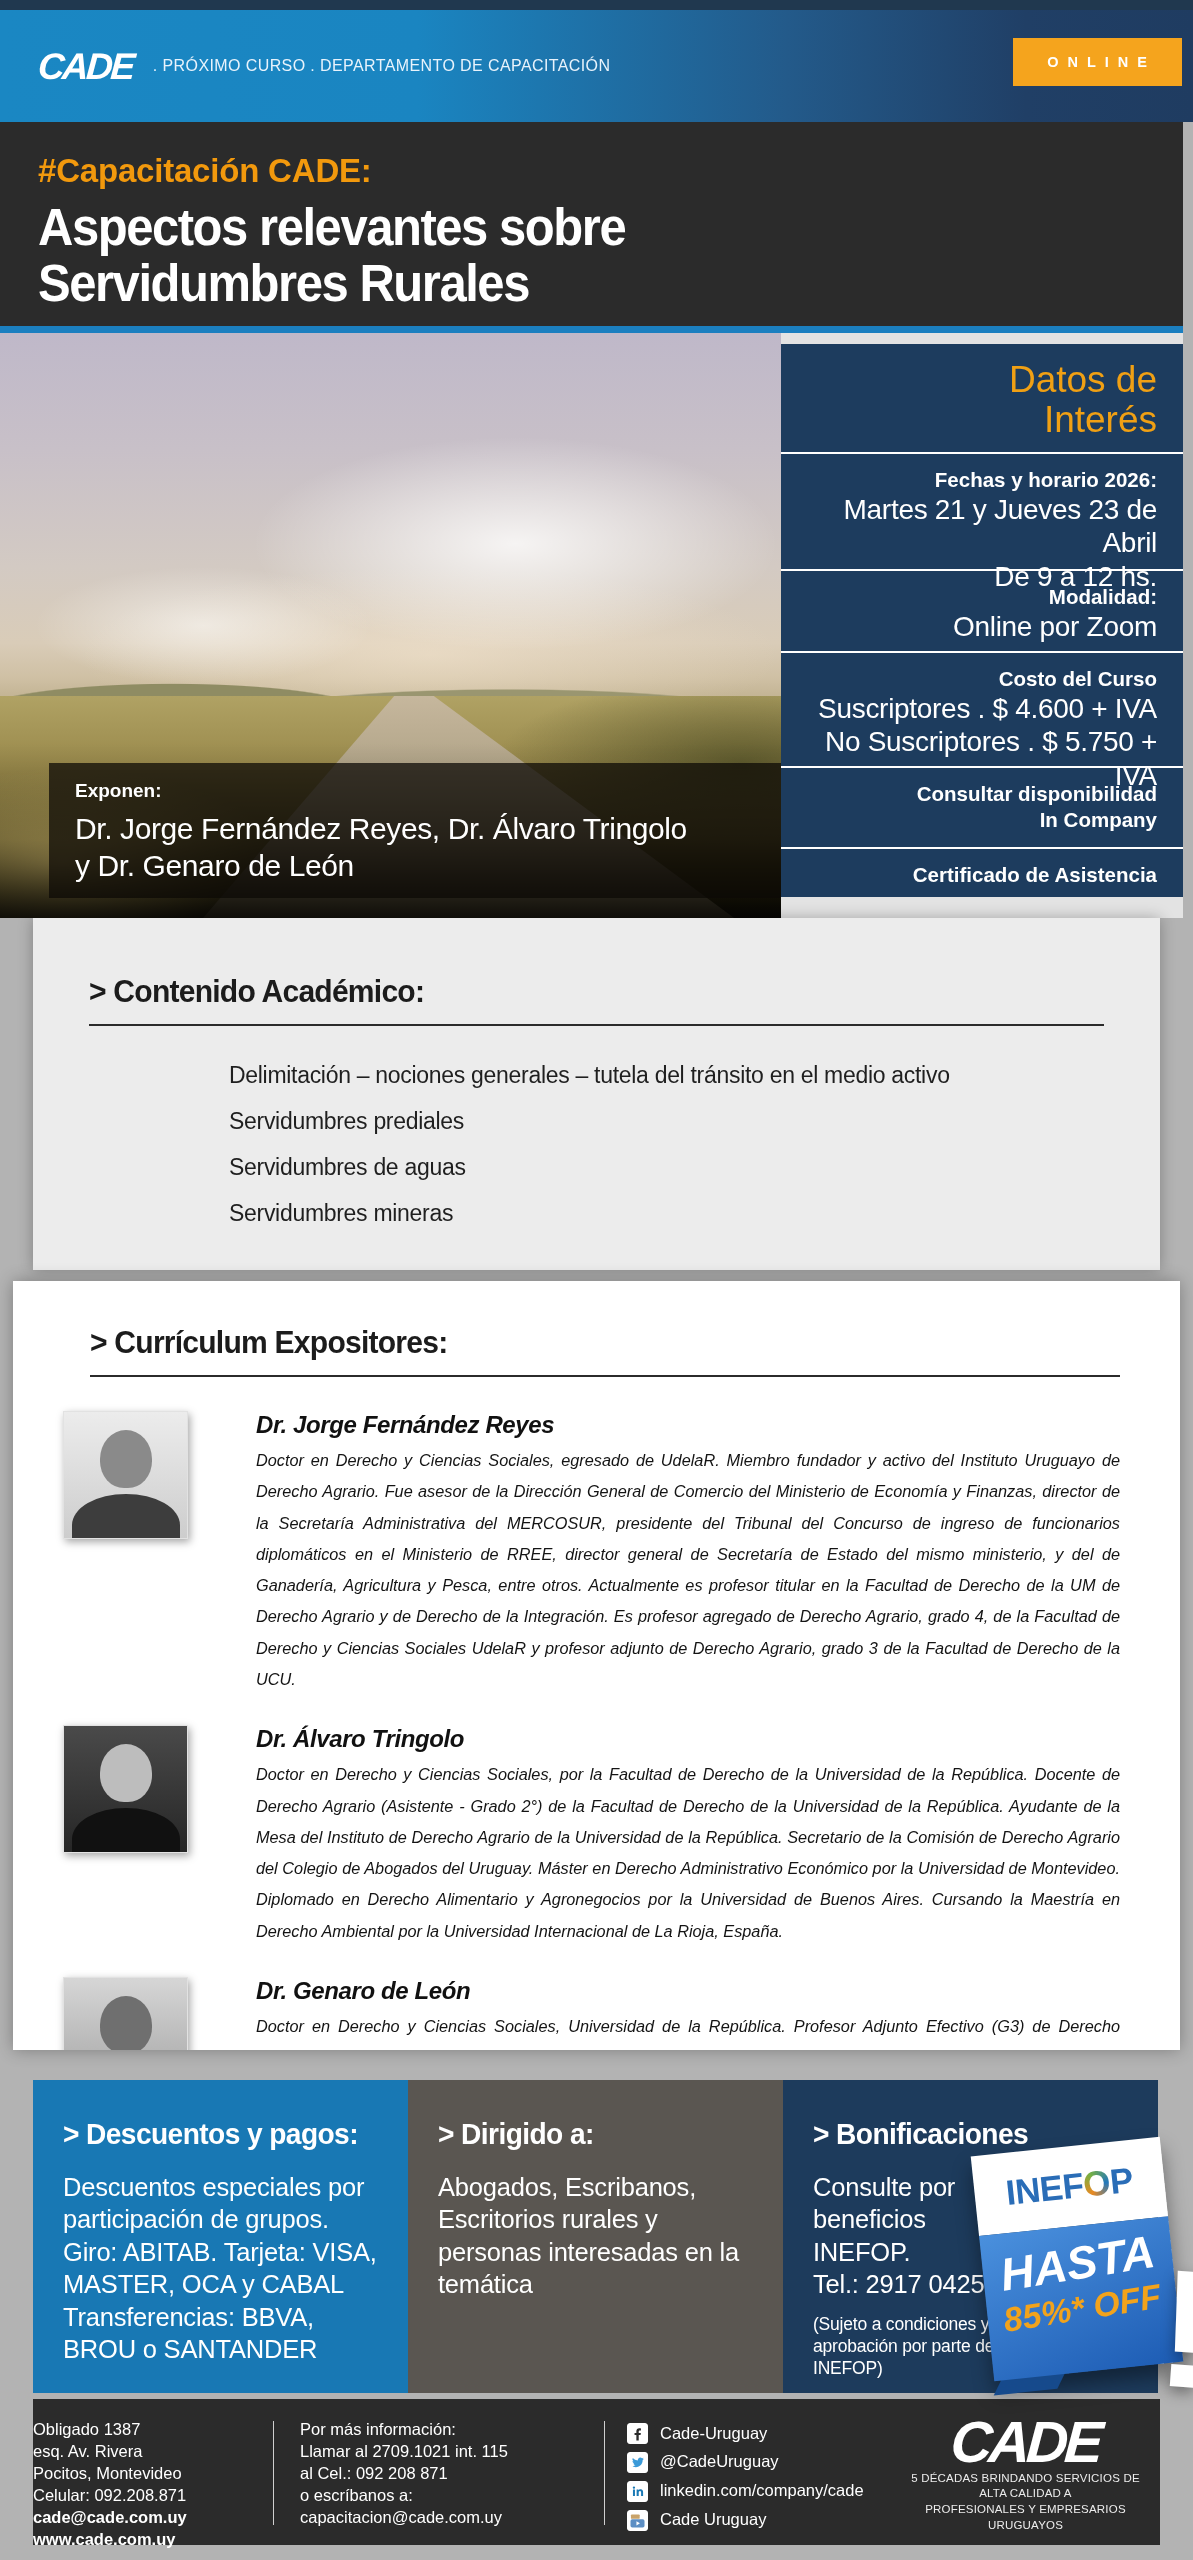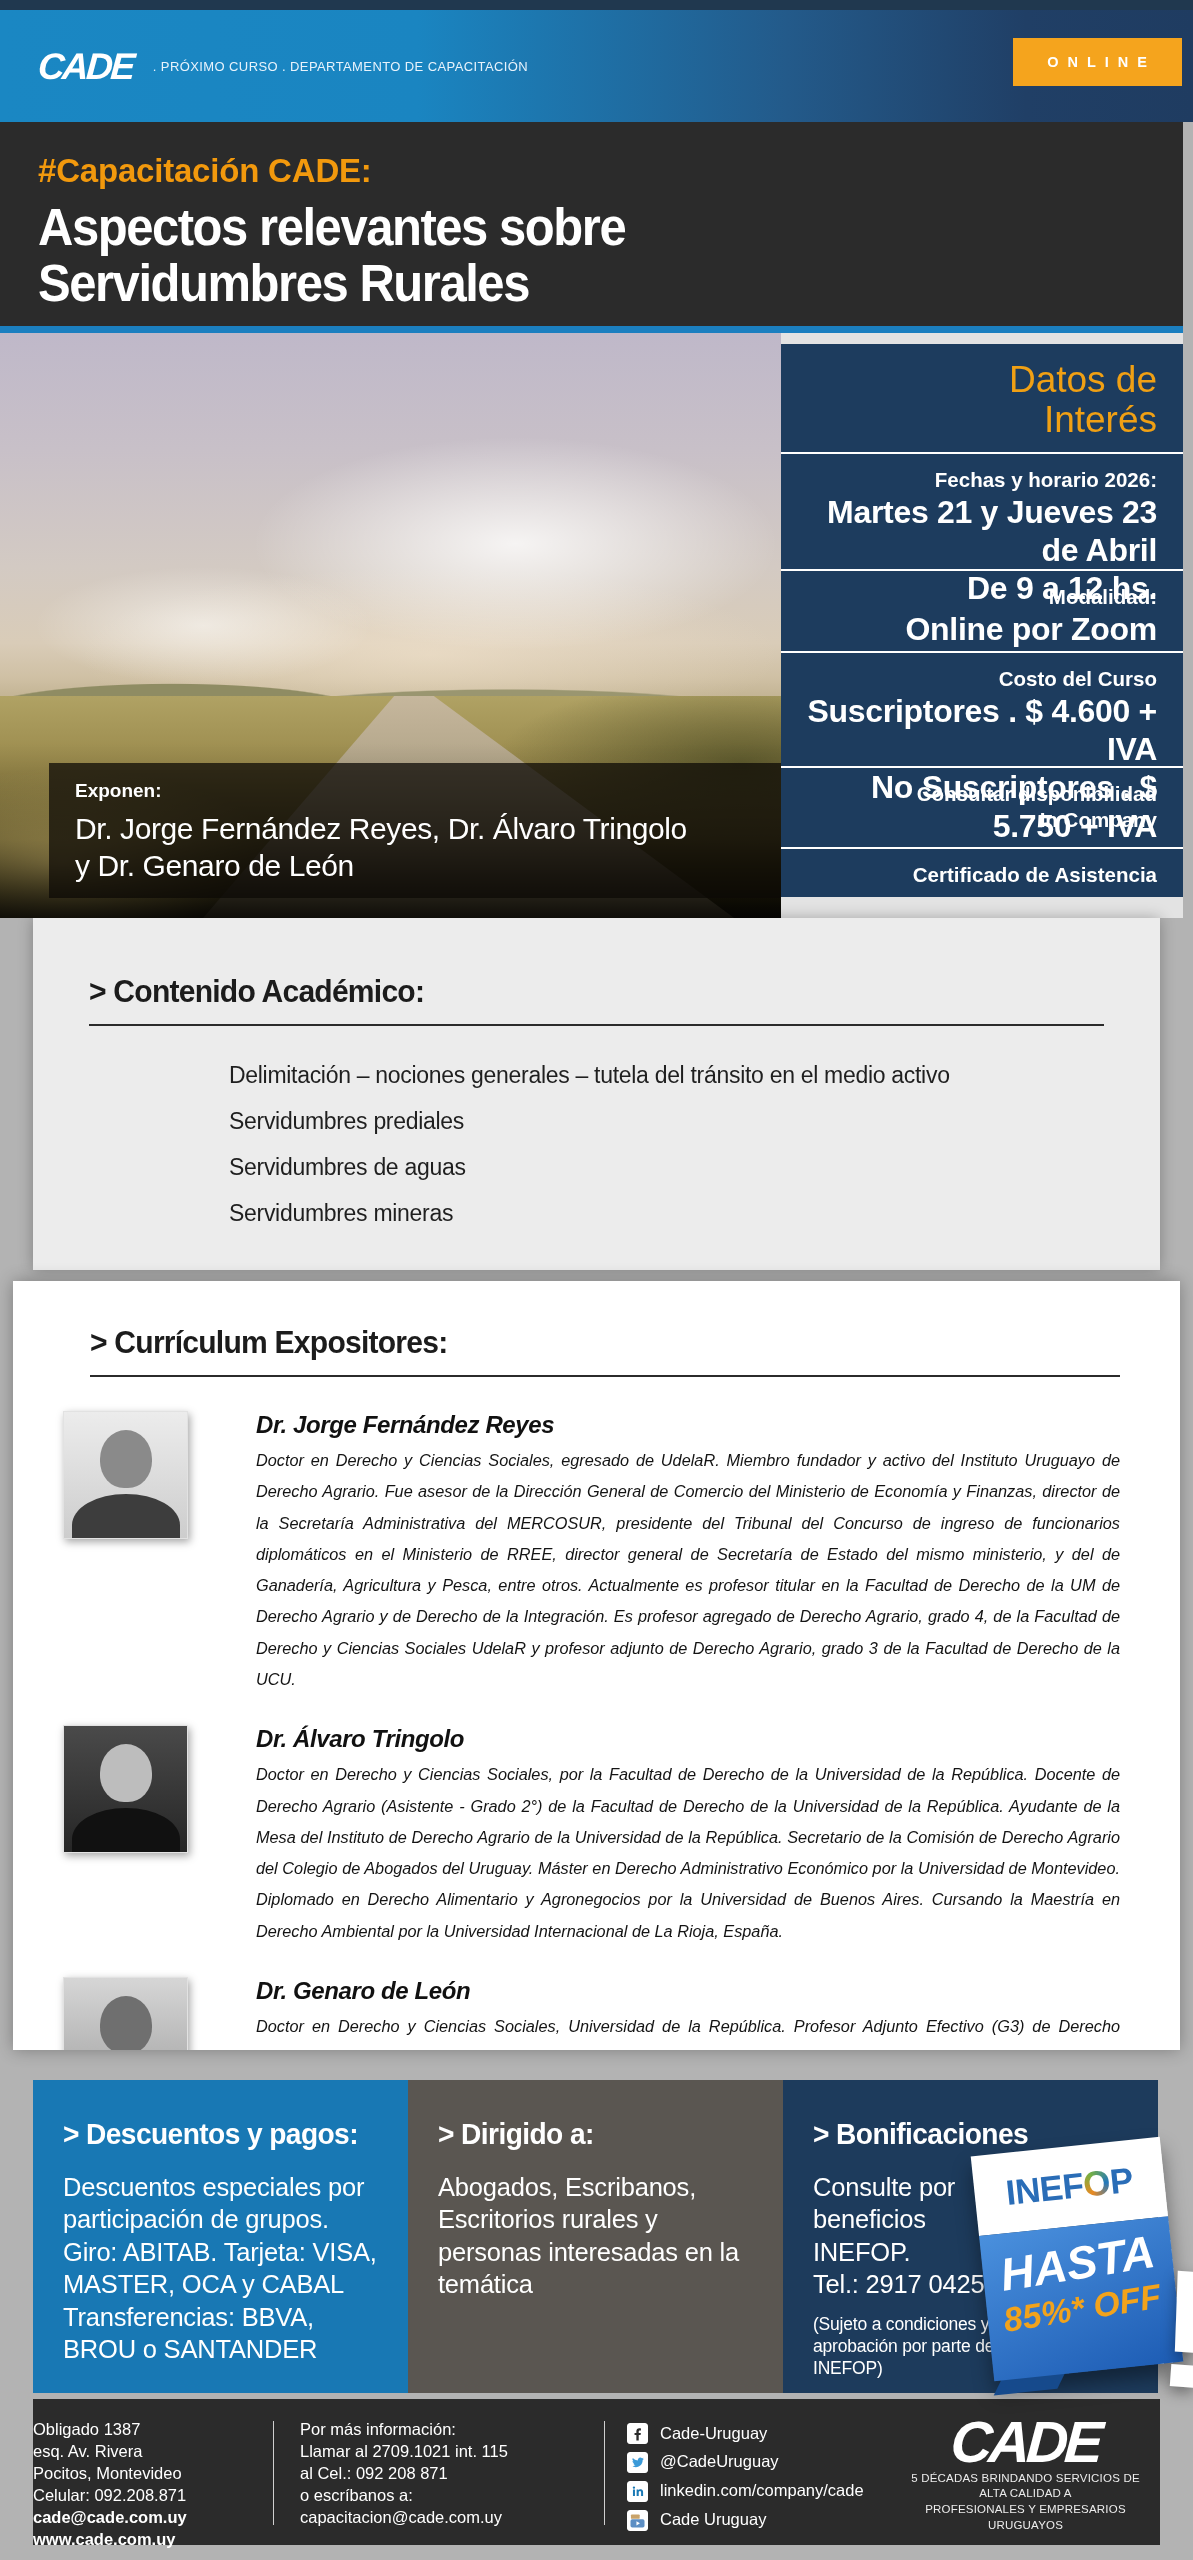--- a/index.html
+++ b/index.html
@@ -12,21 +12,21 @@
   
   .top-strip { height:10px; background:#20384f; }
   .header {
     height:112px; position:relative; display:flex; align-items:center; padding-left:38px;
     background:linear-gradient(90deg,#1a87c3 0%,#1a85c1 35%,#235a8a 66%,#203f66 86%,#1f3c61 100%);
   }
   .logo-cade {
     color:#fff; font-size:37px; font-weight:900; font-style:italic;
     letter-spacing:-2.5px; transform:skewX(-4deg); line-height:1;
   }
-  .header-tagline { margin-left:20px; color:#e8f3fc; font-size:13px; font-weight:500; letter-spacing:.4px; }
+  .header-tagline { margin-left:20px; color:#e8f3fc; font-size:16px; font-weight:500; letter-spacing:.4px; }
   .online-btn {
     position:absolute; right:11px; top:28px; background:#f5a41d; color:#fff; border:none;
     font-family:inherit; font-size:14.5px; font-weight:600; letter-spacing:9px;
     padding:16px 26px 16px 34px; cursor:pointer;
   }
 
   
   .title-block { height:204px; background:#2b2b2b; margin-right:10px; padding:30px 0 0 38px; }
   .kicker { color:#f2990d; font-size:33px; font-weight:600; letter-spacing:-.2px; }
   .main-title {
@@ -70,21 +70,21 @@
 
   .datos-panel {
     flex:1; margin:11px 0 21px 0; background:#1d3c5e; color:#fff;
     display:flex; flex-direction:column; text-align:right;
   }
   .datos-title { padding:16px 26px 12px; color:#f0a014; font-size:37px; font-weight:500; line-height:1.08; }
   .d-row { border-top:2px solid #fff; padding:13px 26px 0; }
   .d-row.r1 { height:117px; } .d-row.r2 { height:82px; } .d-row.r3 { height:115px; }
   .d-row.r4 { height:81px; } .d-row.r5 { flex:1; }
   .d-label { font-size:20.5px; font-weight:700; line-height:1.25; }
-  .d-val { font-size:32px; font-weight:700; line-height:1.2; letter-spacing:-.3px; }
+  .d-val { font-size:28px; font-weight:400; line-height:1.2; letter-spacing:-.3px; }
 
   
   .section-contenido {
     margin:0 33px; height:352px; background:#ececec; box-shadow:0 0 14px rgba(0,0,0,.28);
     padding:56px 56px 0;
   }
   .sec-heading { color:#1c1c1c; font-size:31px; font-weight:800; letter-spacing:-.8px;
     transform:scaleX(.97); transform-origin:left top; }
   .rule { height:2px; background:#2b2b2b; margin-top:14px; }
   .contenido-list { list-style:none; margin:26px 0 0 140px; font-size:23px; color:#1f1f1f;

